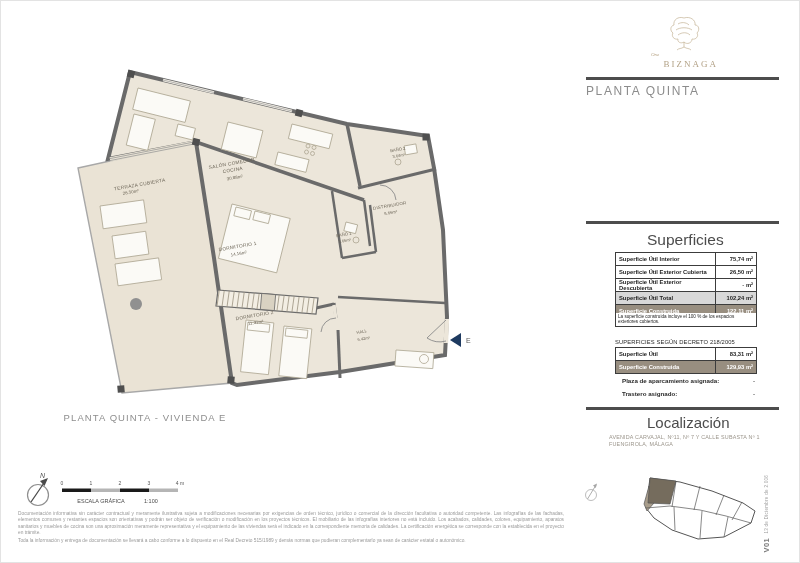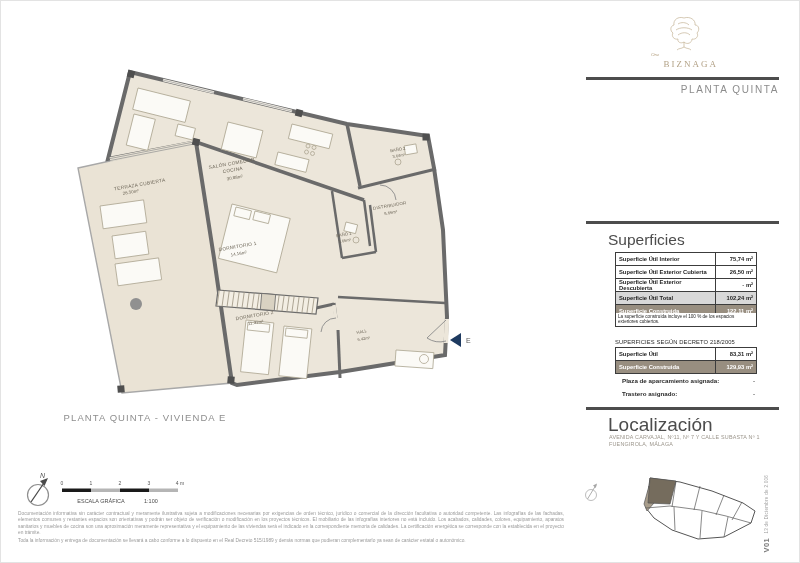--- a/index.html
+++ b/index.html
@@ -9,23 +9,23 @@
   
   .plan-title{left:45px;top:412px;width:200px;text-align:center;font-size:9.5px;
               letter-spacing:1.1px;color:#8e8e8e;}
   .disclaimer{left:18px;width:546px;font-size:4.8px;line-height:6.4px;color:#9a9a9a;
               text-align:justify;}
   
   .rule{left:586px;width:193px;height:2.5px;background:#4d4d4d;}
   .brand-word{left:651px;top:52px;font-size:5px;color:#bba98c;font-family:"Liberation Serif",serif;font-style:italic;}
   .brand-name{left:638px;top:59px;width:80px;text-align:right;font-size:9px;
               letter-spacing:2px;color:#b3a287;font-family:"Liberation Serif",serif;}
-  .floor-label{left:586px;top:84px;width:193px;text-align:right;font-size:10px;
+  .floor-label{left:586px;top:84px;width:193px;text-align:left;font-size:12px;
                letter-spacing:1.6px;color:#8c8c8c;}
-  .sec-heading{color:#4c4c4c;font-weight:400;}
+  .sec-heading{color:#4c4c4c;font-weight:400;margin-left:39px;}
   .tbl{border:1px solid #3c3c3c;background:#fff;}
   .trow{display:flex;border-bottom:1px solid #3c3c3c;height:12px;align-items:stretch;}
   .trow:last-child{border-bottom:none;}
   .tlabel{flex:1;padding-left:3px;font-size:5.8px;font-weight:bold;color:#1d1d1d;
           display:flex;align-items:center;}
   .tval{width:37px;border-left:1px solid #3c3c3c;font-size:5.8px;font-weight:bold;color:#1d1d1d;
         display:flex;align-items:center;justify-content:flex-end;padding-right:3px;}
   .trow.total{background:#d8d8d8;}
   .trow.dark{background:#988e80;}
   .trow.dark .tlabel,.trow.dark .tval{color:#fff;}
@@ -251,21 +251,21 @@
   <div class="abs extra" style="top:377px;">
     <span>Plaza de aparcamiento asignada:</span>
     <span>-</span>
   </div>
   <div class="abs extra" style="top:390px;">
     <span>Trastero asignado:</span>
     <span>-</span>
   </div>
 
   <div class="abs rule" style="top:407px;"></div>
-  <div class="abs sec-heading" style="left:608px;top:414px;font-size:19px;">Localización</div>
+  <div class="abs sec-heading" style="left:608px;top:414px;font-size:15px;">Localización</div>
   <div class="abs address">
     <div>AVENIDA CARVAJAL, Nº11, Nº 7 Y CALLE SUBASTA Nº 1</div>
     <div>FUENGIROLA, MÁLAGA</div>
   </div>
 
   <svg class="abs" style="left:584px;top:479px;" width="18" height="26" viewBox="0 0 18 26">
     <circle cx="7" cy="16" r="5.5" fill="none" stroke="#b5b5b5" stroke-width="0.9"></circle>
     <line x1="3.5" y1="20" x2="12" y2="6" stroke="#a5a5a5" stroke-width="0.9"></line>
     <polygon points="13,4.5 9,6.5 11.8,9" fill="#a5a5a5"></polygon>
   </svg>

